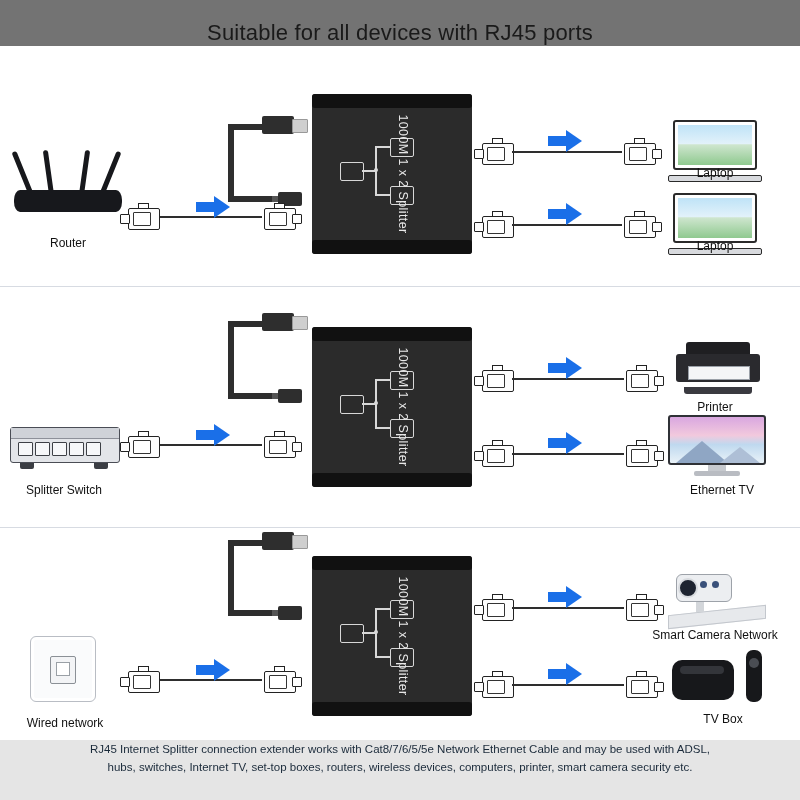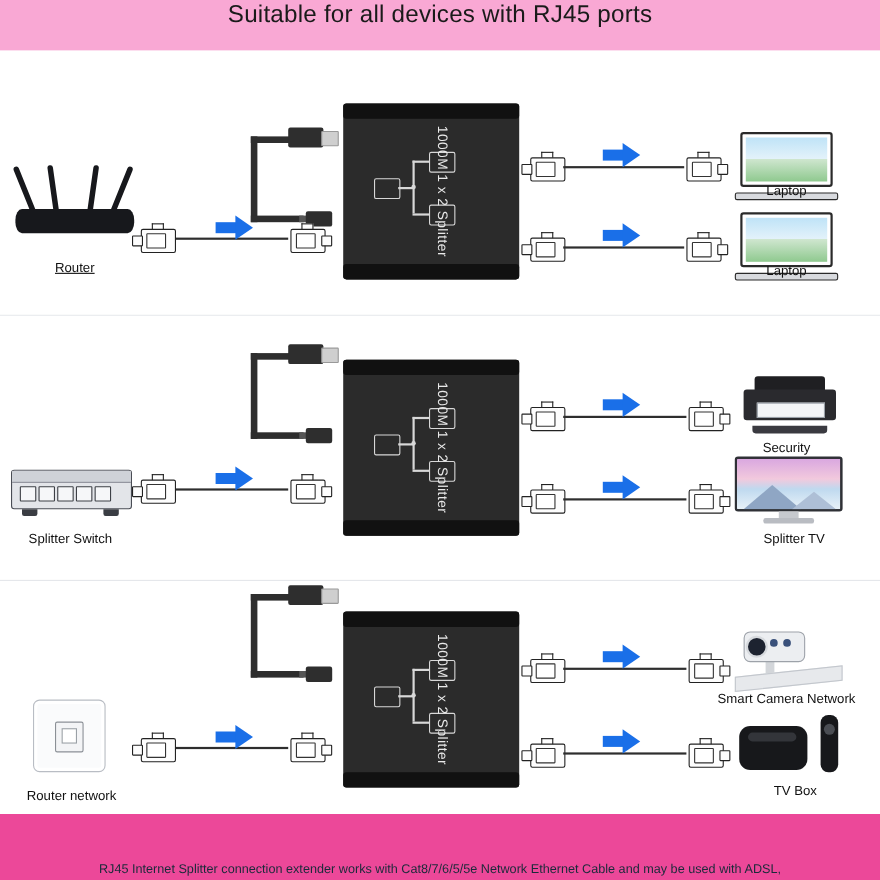--- a/index.html
+++ b/index.html
@@ -19,23 +19,23 @@
     height: 800px;
     background: #ffffff;
   }
 
   
   .header {
     position: absolute;
     left: 0; top: 0;
     width: 800px;
     height: 46px;
-    background: #f9a8d4;
+    background: #737373;
     display: flex;
-    align-items: flex-start;
+    align-items: flex-end;
     justify-content: center;
   }
   .header-title {
     font-size: 22px;
     color: #1a1a1a;
     letter-spacing: .2px;
   }
 
   
   .panel {
@@ -56,25 +56,25 @@
   }
   .div-1 { top: 286px; }
   .div-2 { top: 527px; }
 
   
   .footer {
     position: absolute;
     left: 0; top: 740px;
     width: 800px;
     height: 60px;
-    background: #ec4899;
+    background: #e5e5e5;
     display: flex;
     flex-direction: column;
     align-items: center;
-    justify-content: flex-end;
+    justify-content: flex-start;
   }
   .footer-line {
     font-size: 11.5px;
     color: #1a2a3a;
     line-height: 18px;
     text-align: center;
   }
 
   
   .splitter {
@@ -495,21 +495,21 @@
         <div class="body"></div>
     </div>
 
     <div class="router" style="left:14px; top:96px;">
       <div class="ant a1"></div>
         <div class="ant a2"></div>
       <div class="ant a3"></div>
         <div class="ant a4"></div>
       <div class="base"></div>
     </div>
-    <div class="caption" style="left:14px; top:190px; width:108px;text-decoration:underline;">Router</div>
+    <div class="caption" style="left:14px; top:190px; width:108px;">Router</div>
 
     <div class="rj45 left" style="left:124px; top:159px;">
       <div class="clip"></div>
         <div class="shell"></div>
         <div class="inner"></div>
         <div class="tail"></div>
     </div>
     <div class="wire" style="left:160px; top:170px; width:102px; height:2.4px;"></div>
     <div class="arrow" style="left:196px; top:150px;">
       <div class="bar"></div>
@@ -667,21 +667,21 @@
         <div class="shell"></div>
         <div class="inner"></div>
         <div class="tail"></div>
     </div>
     <div class="printer" style="left:676px; top:55px;">
       <div class="top"></div>
         <div class="body"></div>
         <div class="tray"></div>
         <div class="foot"></div>
     </div>
-    <div class="caption" style="left:660px; top:113px; width:110px;">Security</div>
+    <div class="caption" style="left:660px; top:113px; width:110px;">Printer</div>
 
     <div class="rj45 left" style="left:478px; top:155px;">
       <div class="clip"></div>
         <div class="shell"></div>
         <div class="inner"></div>
         <div class="tail"></div>
     </div>
     <div class="wire" style="left:512px; top:166px; width:112px; height:2.4px;"></div>
     <div class="arrow" style="left:548px; top:145px;">
       <div class="bar"></div>
@@ -695,21 +695,21 @@
     </div>
     <div class="monitor" style="left:668px; top:128px;">
       <div class="frame">
           <div class="scene"></div>
           <div class="mtn"></div>
           <div class="mtn2"></div>
         </div>
       <div class="stand"></div>
         <div class="foot"></div>
     </div>
-    <div class="caption" style="left:656px; top:196px; width:132px;">Splitter TV</div>
+    <div class="caption" style="left:656px; top:196px; width:132px;">Ethernet TV</div>
   </div>
 
   <div class="panel panel-3">
 
     <div class="wire" style="left:228px; top:12px; width:6px; height:76px;"></div>
     <div class="wire" style="left:228px; top:12px; width:42px; height:6px;"></div>
     <div class="usb-plug" style="left:262px; top:4px;">
       <div class="body"></div>
         <div class="tip"></div>
     </div>
@@ -717,21 +717,21 @@
     <div class="dc-plug" style="left:272px; top:78px;">
       <div class="tip"></div>
         <div class="body"></div>
     </div>
 
     <div class="socket" style="left:30px; top:108px;">
       <div class="plate"></div>
         <div class="jack"></div>
         <div class="jack-in"></div>
     </div>
-    <div class="caption" style="left:6px; top:188px; width:118px;">Router network</div>
+    <div class="caption" style="left:6px; top:188px; width:118px;">Wired network</div>
 
     <div class="rj45 left" style="left:124px; top:140px;">
       <div class="clip"></div>
         <div class="shell"></div>
         <div class="inner"></div>
         <div class="tail"></div>
     </div>
     <div class="wire" style="left:160px; top:151px; width:102px; height:2.4px;"></div>
     <div class="arrow" style="left:196px; top:131px;">
       <div class="bar"></div>
@@ -808,15 +808,16 @@
       <div class="box"></div>
         <div class="gloss"></div>
       <div class="remote"></div>
         <div class="rbtn"></div>
     </div>
     <div class="caption" style="left:668px; top:184px; width:110px;">TV Box</div>
   </div>
 
   <div class="footer">
     <div class="footer-line">RJ45 Internet Splitter connection extender works with Cat8/7/6/5/5e Network Ethernet Cable and may be used with ADSL,</div>
+    <div class="footer-line">hubs, switches, Internet TV, set-top boxes, routers, wireless devices, computers, printer, smart camera security etc.</div>
   </div>
 
 </div>
 
 </body></html>

